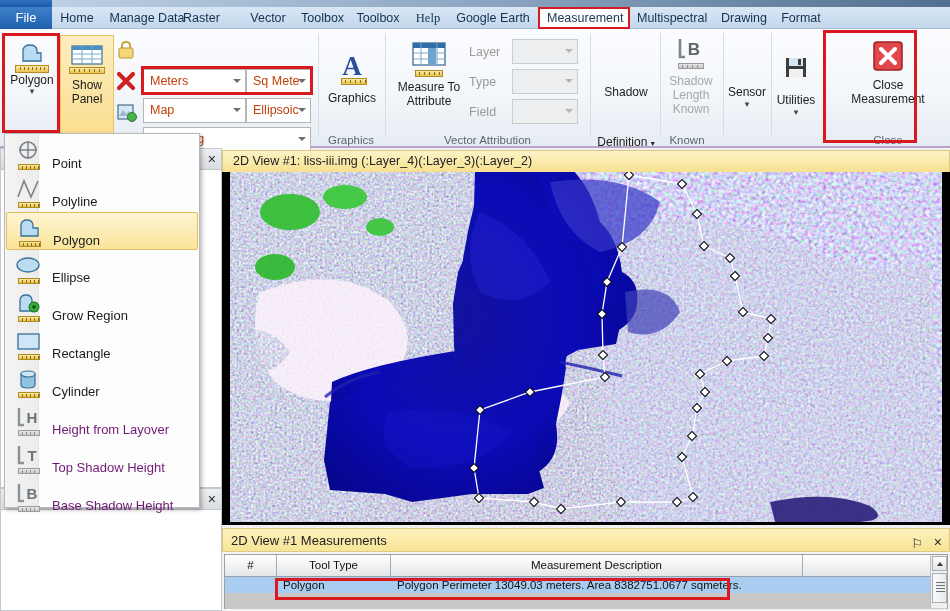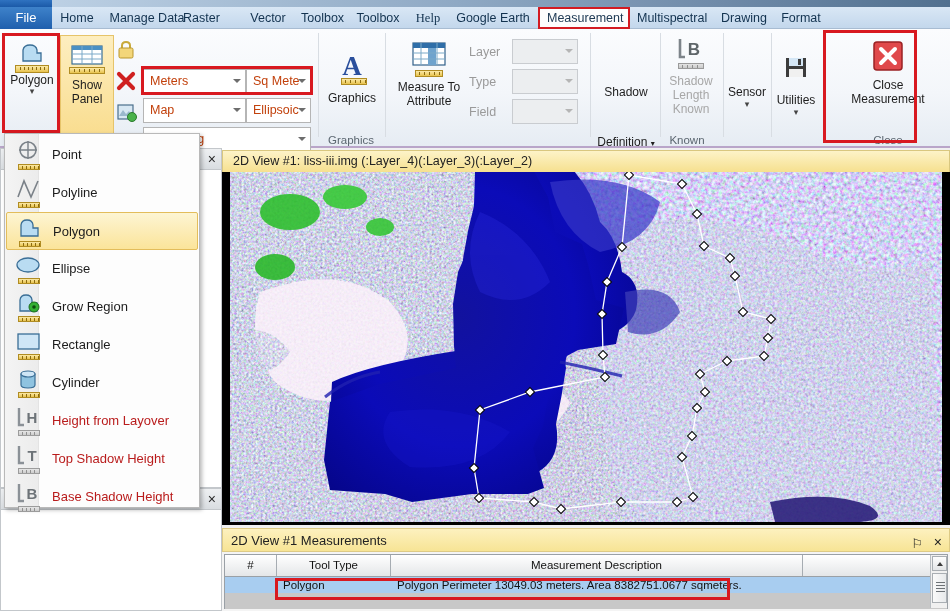--- a/index.html
+++ b/index.html
@@ -133,23 +133,23 @@
   }
   #dropmenu .leftrail {
     position:absolute; left:0; top:0; width:34px; height:100%;
     background:linear-gradient(to right,#f4f4f4,#ececec);
     border-right:1px solid #e3e3e3;
   }
   .mi {
     position:absolute; left:1px; width:194px; height:38px; cursor:default;
   }
   .mi .milabel {
-    position:absolute; left:46px; top:11px; font-size:13px; color:#1c1c1c;
-  }
-  .mi.dis .milabel { color:#b91c1c; }
+    position:absolute; left:46px; top:20px; font-size:13px; color:#1c1c1c;
+  }
+  .mi.dis .milabel { color:#701a75; }
   .mi.sel {
     background:linear-gradient(to bottom,#fdf5d3,#fbe49a);
     border:1px solid #e3bd5b; border-radius:2px;
     width:192px;
   }
   .mi .miico { position:absolute; left:8px; top:4px; width:30px; height:30px; }
 
   
   #viewwin {
     position:absolute; left:222px; top:150px; width:728px; height:375px;
@@ -390,20 +390,21 @@
       <span></span>
       <span class="arr"></span>
     </div>
 
     <div class="fieldlbl" style="left:82px; top:76px;">Field</div>
     <div class="combo dis" style="left:125px; top:70px; width:66px;">
       <span></span>
       <span class="arr"></span>
     </div>
 
+    <div class="grp-label">Vector Attribution</div>
   </div>
   <div class="grp-sep" style="left:590px;"></div>
 
   <div class="grp" style="left:592px; width:230px;">
     <div class="bigbtn" style="left:2px; top:56px; width:64px;">
       <div class="cap">Shadow</div>
       <div class="cap" style="position:relative;margin-top:36px;">
         <span>Definition</span>
         <span style="font-size:8px;">▾</span>
       </div>

